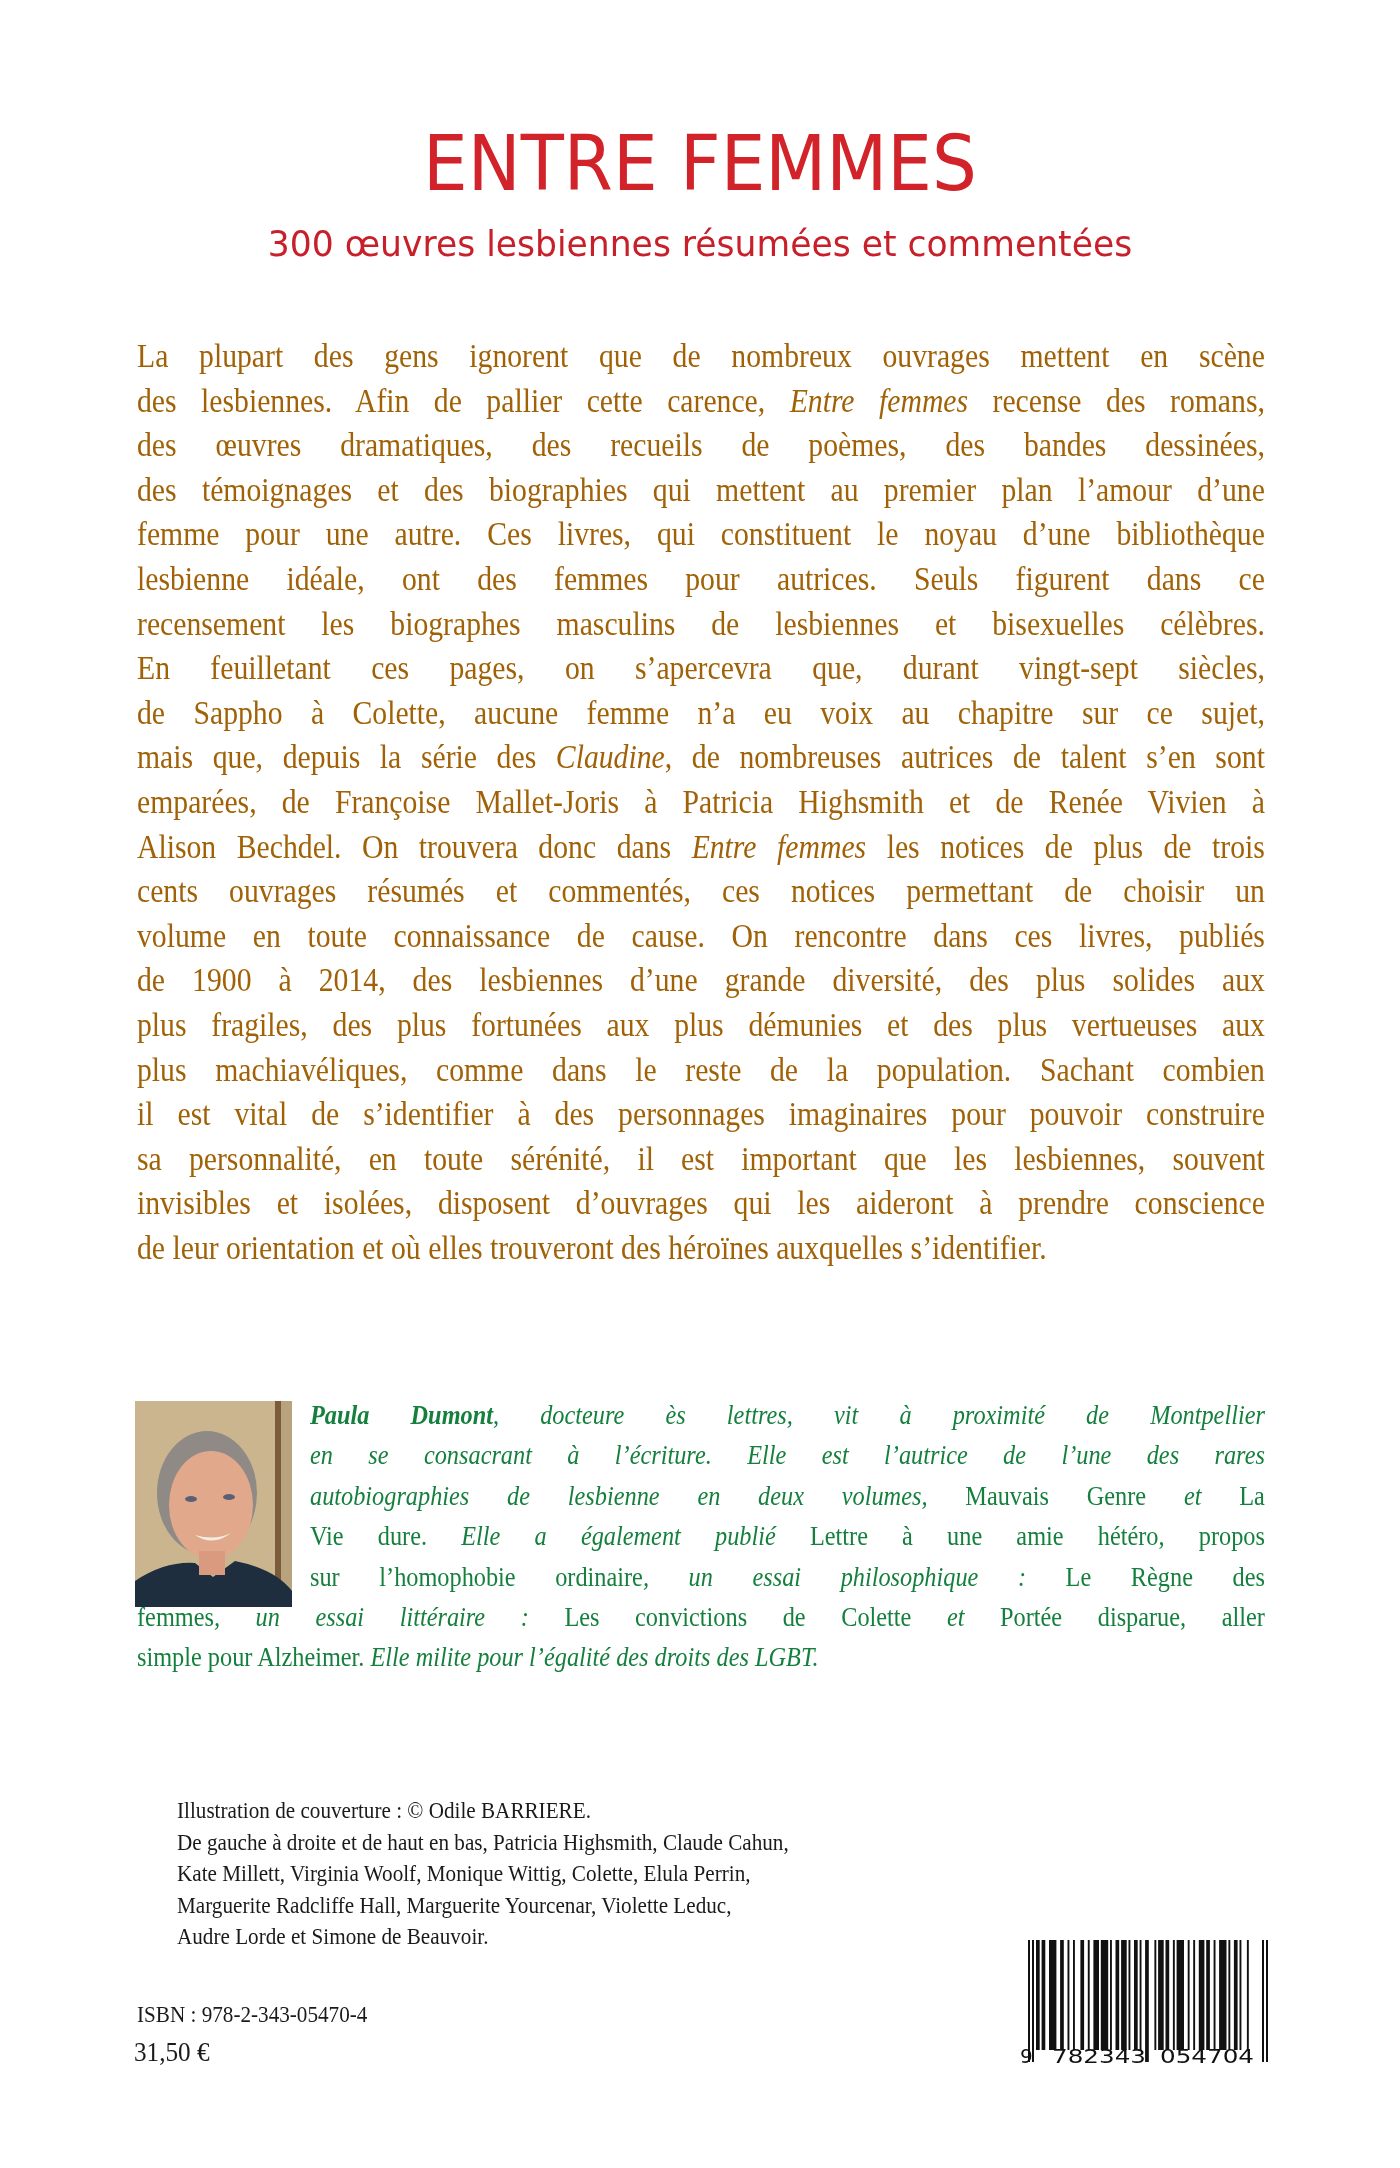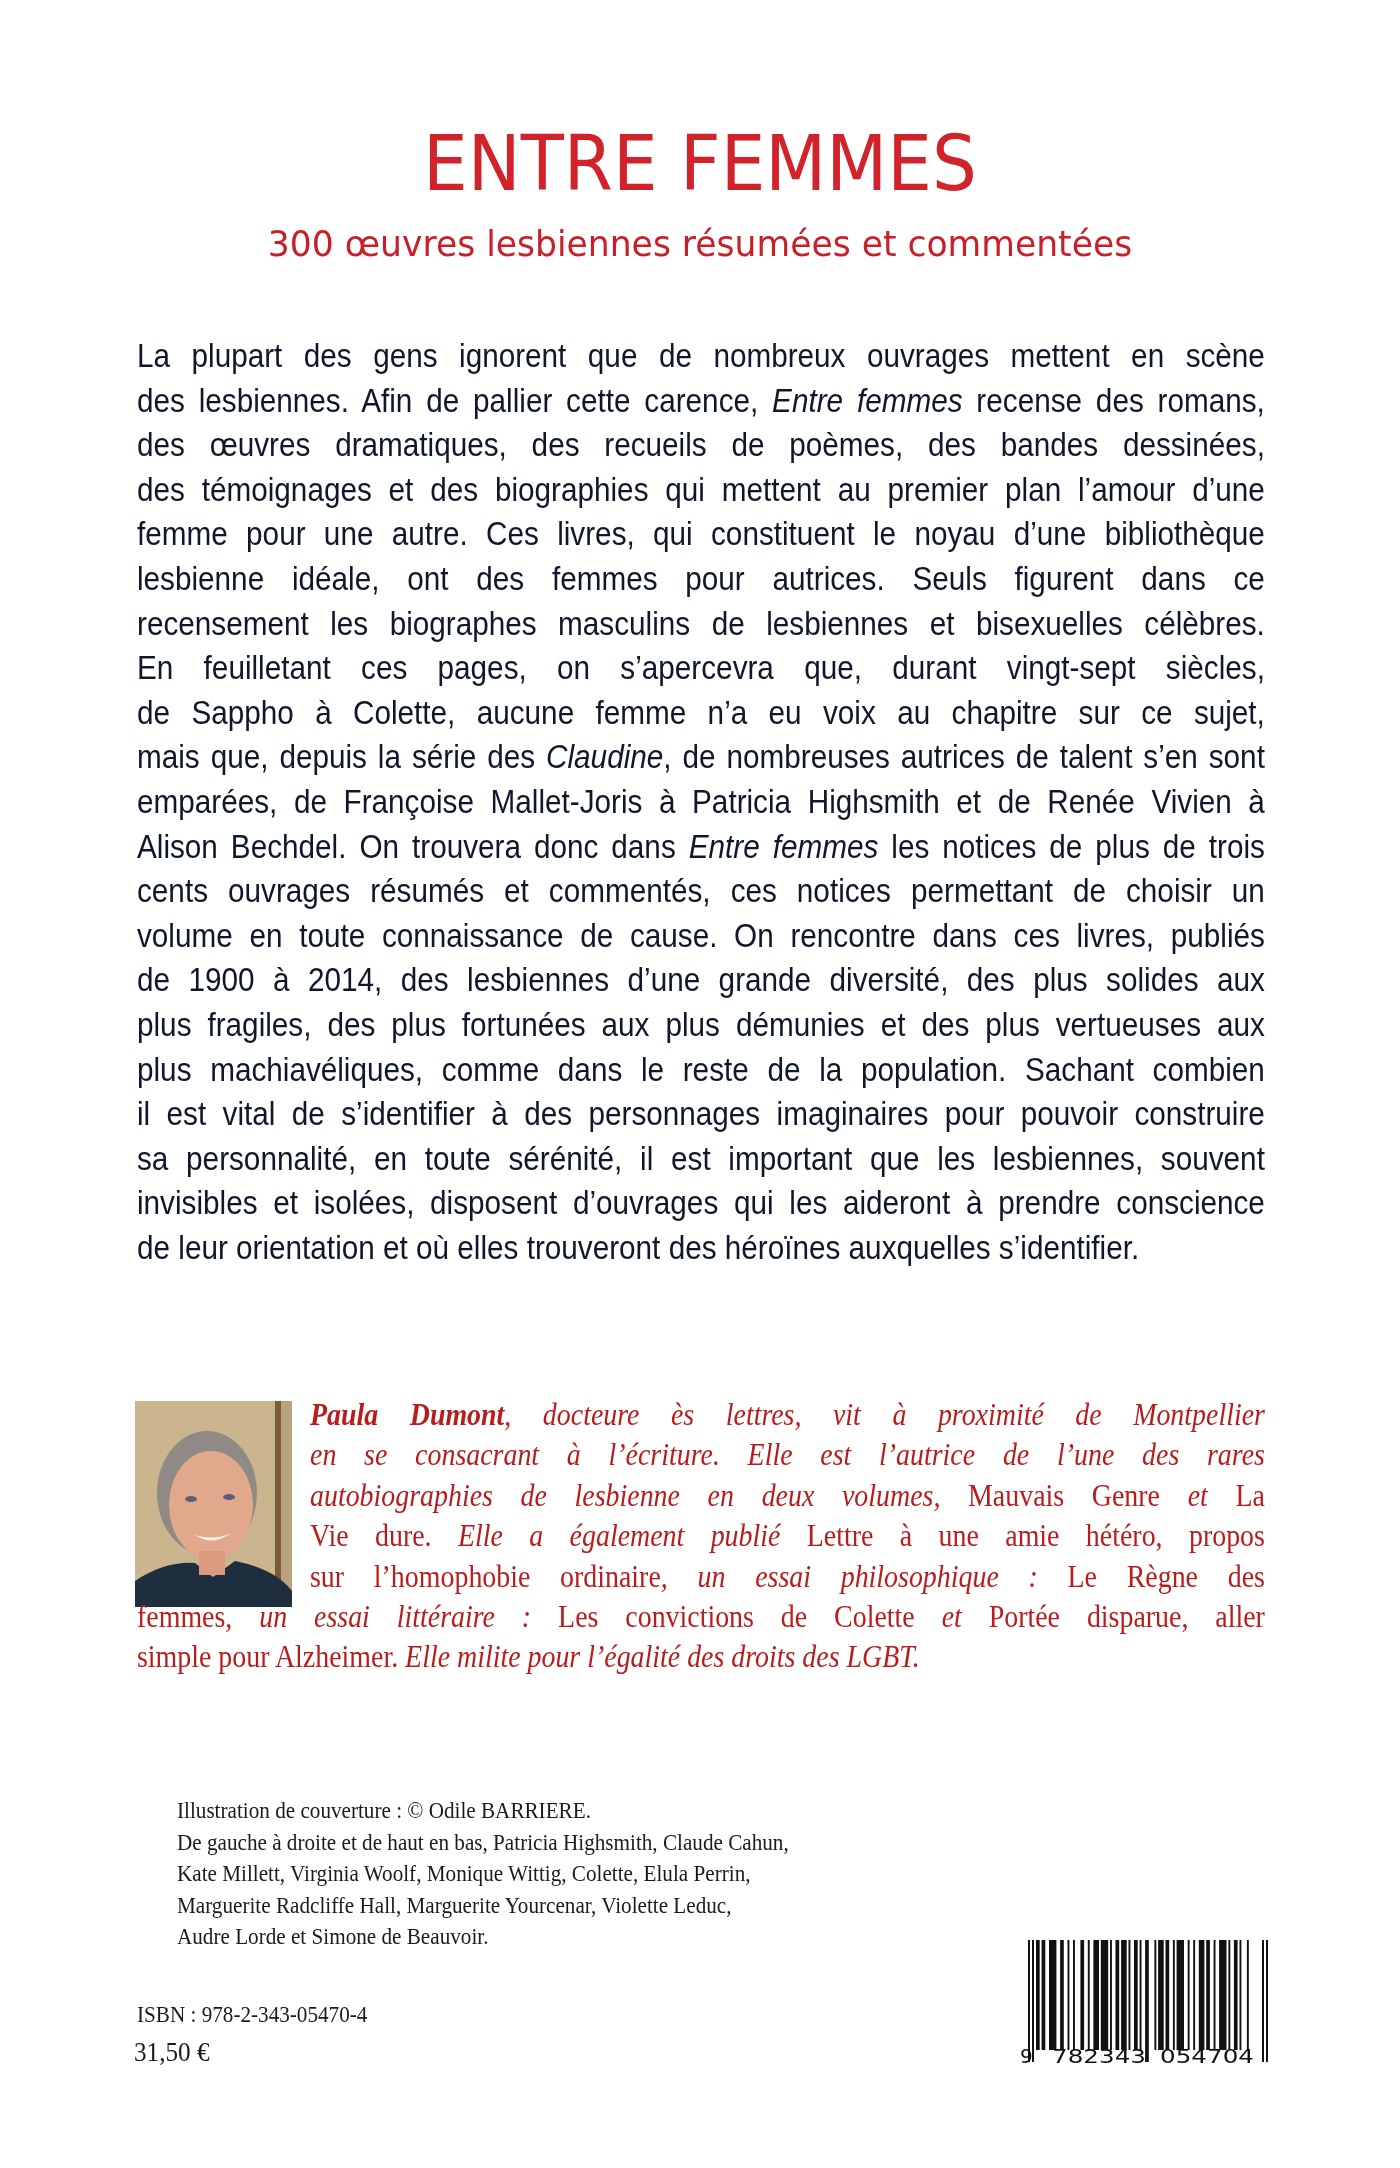--- a/index.html
+++ b/index.html
@@ -13,37 +13,37 @@
       transform:scaleX(0.93); transform-origin:700px 0;
     }
     .subtitle {
       position:absolute; left:0; width:1400px; top:220px; text-align:center;
       font-family:"DejaVu Sans", sans-serif; font-size:36px; line-height:48px;
       color:#c8202a; transform:scaleX(0.96); transform-origin:700px 0;
     }
 
     .blurb {
       position:absolute; left:137px; width:1128px; top:334px;
-      font-family:Liberation Sans, sans-serif; font-size:33px; color:#0f172a;
+      font-family:Liberation Serif, serif; font-size:33px; color:#a16207;
     }
     .line {
       display:block; height:44.6px; line-height:44.6px; white-space:nowrap;
       text-align:justify; text-align-last:justify; transform:scaleX(0.9); transform-origin:0 0; width:111.1%;
     }
     .line.last { text-align-last:left; }
     .it { font-style:italic; }
     .b  { font-weight:bold; }
 
     .photo {
       position:absolute; left:135px; top:1401px; width:157px; height:206px; overflow:hidden;
       background:linear-gradient(90deg,#c8b28a 0%,#cdb993 70%,#7a5a3a 92%,#b7a07a 100%);
     }
     .bio {
       position:absolute; left:137px; top:1395px; width:1128px;
-      font-family:"Liberation Serif", serif; font-size:31px; color:#b91c1c;
+      font-family:"Liberation Serif", serif; font-size:27px; color:#15803d;
     }
     .bio .line { height:40.4px; line-height:40.4px; }
     .bio .indent { margin-left:173px; width:calc((1128px - 173px) * 1.111); }
 
     .credits {
       position:absolute; left:137px; top:1795px; width:760px;
       font-family:"Liberation Serif", serif; font-size:23px; color:#1a1a1a;margin-left:40px;
     }
     .credits .cl { display:block; height:31.6px; line-height:31.6px; white-space:nowrap; transform:scaleX(0.92); transform-origin:0 0; }
     .isbn {

